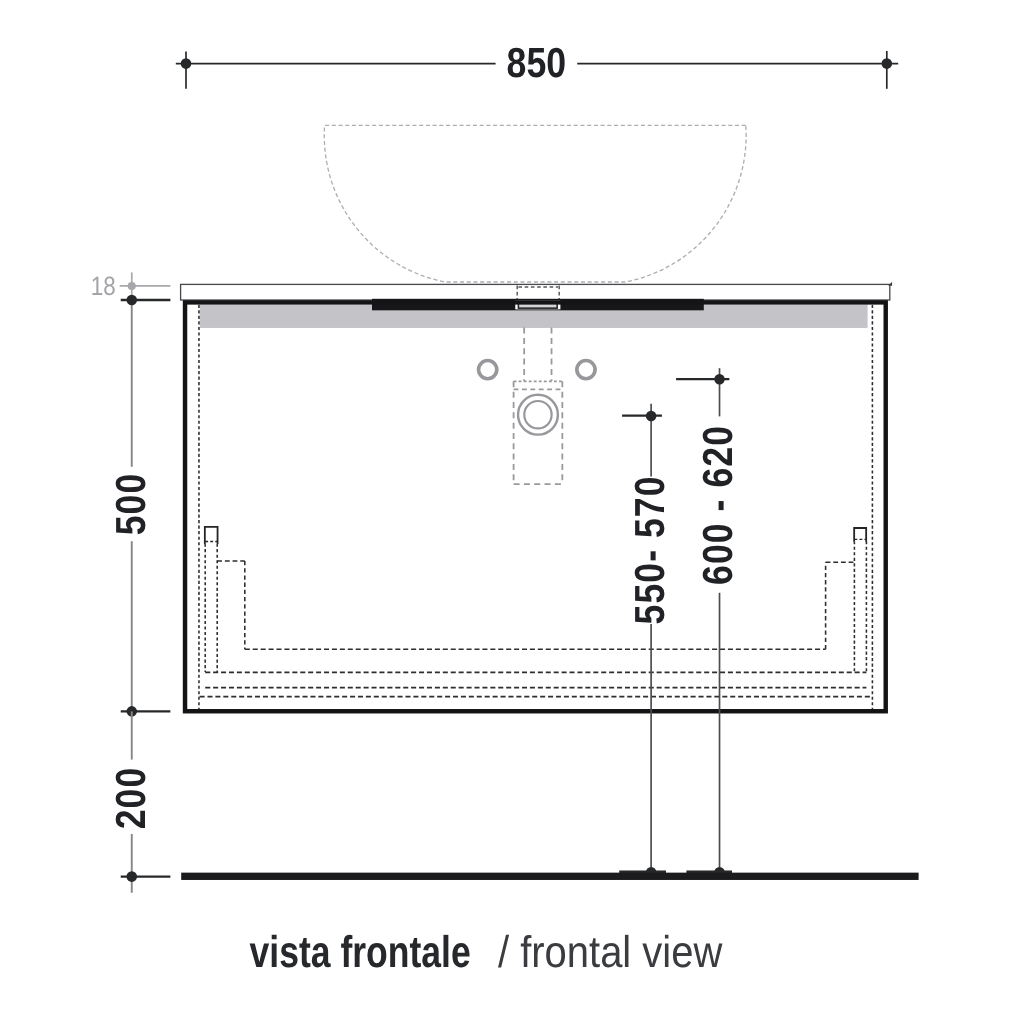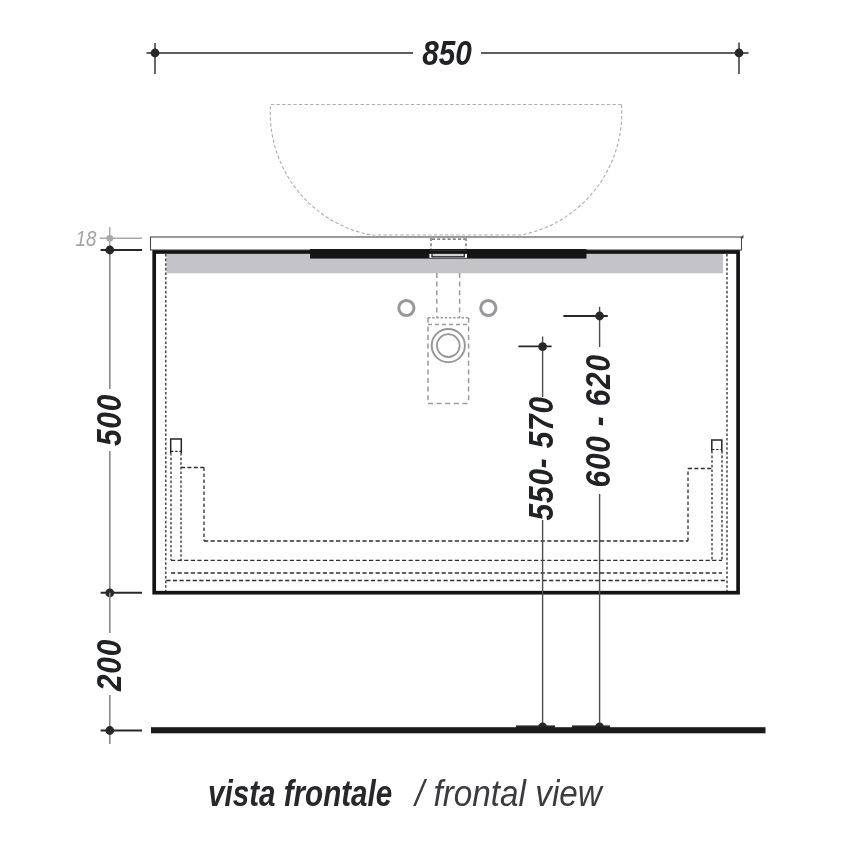--- a/index.html
+++ b/index.html
@@ -1,16 +1,16 @@
 <!DOCTYPE html>
 <html><head>
 <meta charset="utf-8">
 <style>
   html,body{margin:0;padding:0;background:#ffffff;}
-  .page{width:850px;height:850px;position:relative;background:#7dd3fc;overflow:hidden;font-style:italic;}
+  .page{width:850px;height:850px;position:relative;background:#7dd3fc;overflow:hidden;}
   text{font-family:"Liberation Sans",sans-serif;}
 </style>
 </head>
 <body>
 <div class="page">
 <svg width="850" height="850" viewBox="0 0 850 850" xmlns="http://www.w3.org/2000/svg">
 
 <rect x="0" y="0" width="850" height="850" fill="#ffffff"></rect>
 
 <g stroke="#26282a" stroke-width="1.4" fill="none">

